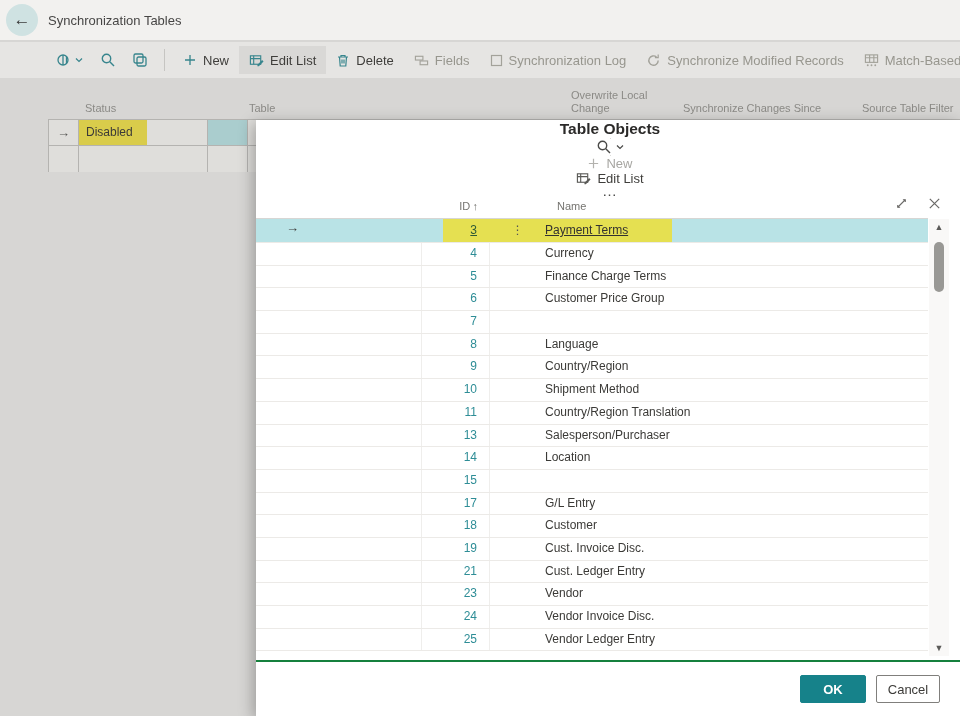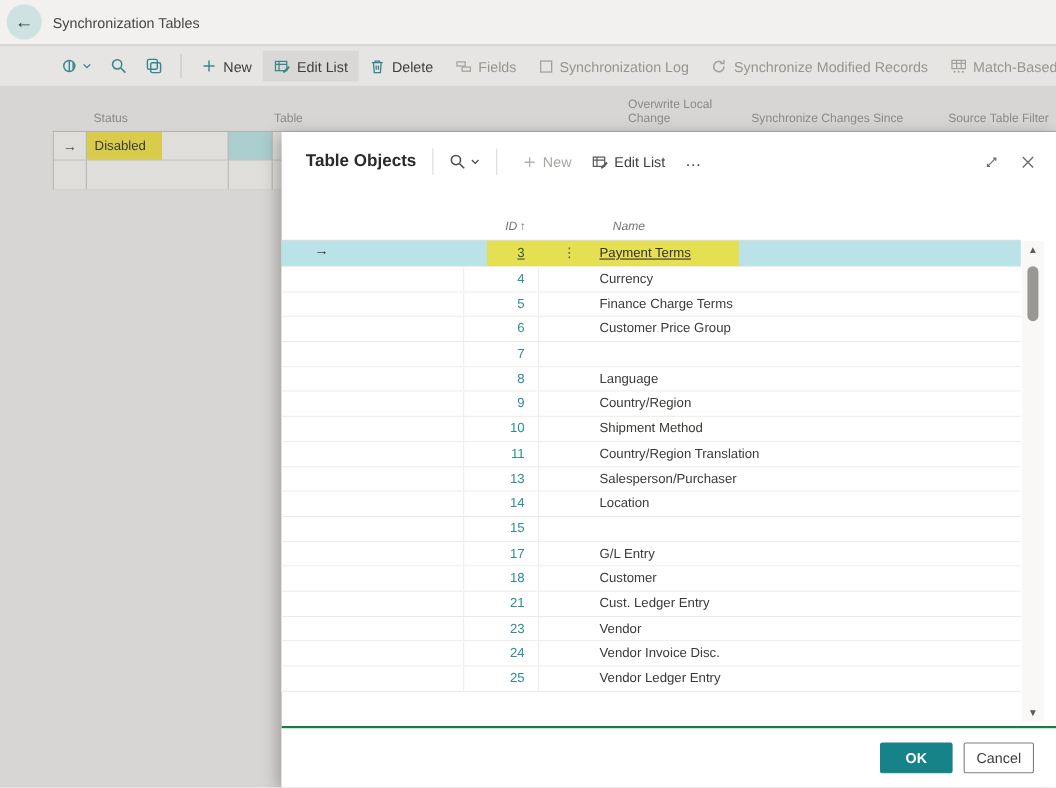--- a/index.html
+++ b/index.html
@@ -40,34 +40,34 @@
 4;font-size:13px;text-align:center;line-height:25px;}
   .bg-c-arrow{width:30px;color:#575654;font-size:13px;text-align:center;line-height:25px;}
   .bg-c-status{width:129px;font-size:12px;color:#3b3a38;line-height:25px;padding-left:7px;}
   .bg-c-status.hl{background:linear-gradient(to right,#d9cc4b 0 68px,#dfdedb 68px);}
   .bg-c-teal{width:40px;}
   .bg-c-teal.sel{background:#aacdce;}
   .bg-c-rest{flex:1;border-right:none;}
   
   .modal{position:absolute;left:256px;top:120px;width:704px;height:596px;background:#ffffff;
     box-shadow:-3px 3px 14px rgba(0,0,0,0.28);}
-  .modal-header{height:54px;display:flex;align-items:center;padding:0 18px 0 22px;}
+  .modal-header{height:54px;display:flex;align-items:center;padding:0 18px 0 22px;flex-direction:column;}
   .modal-title{font-size:15.5px;font-weight:bold;color:#2b2a29;}
   .mh-sep{width:1px;height:24px;background:#dcdbd9;margin:0 14px;flex:0 0 1px;}
   .mh-search{display:flex;align-items:center;gap:3px;color:#4a4a48;}
   .mh-item{display:flex;align-items:center;gap:6px;font-size:13px;color:#3f3e3b;margin:0 9px;}
   .mh-item .ic{color:#5a5a57;display:flex;}
   .mh-item.disabled{color:#a7a6a2;}
   .mh-item.disabled .ic{color:#b3b2ae;}
   .mh-more{font-size:15px;color:#4a4a48;letter-spacing:1px;margin:0 9px;line-height:10px;}
   .mh-right{margin-left:auto;display:flex;align-items:center;gap:18px;color:#6b6a68;}
   
   .list-header{position:absolute;left:0;top:75px;width:672px;height:24px;
     border-bottom:1px solid #d7d6d4;display:flex;box-sizing:border-box;
-    font-size:11px;color:#757470;font-style:italic;}
+    font-size:11px;color:#757470;}
   .lh-arrow{width:165px;}
   .lh-id{width:69px;text-align:right;padding-right:12px;box-sizing:border-box;line-height:22px;}
   .lh-menu{width:55px;}
   .lh-name{flex:1;line-height:22px;margin-left:12px;}
   .rows{position:absolute;left:0;top:99px;width:672px;}
   .row{height:22.7px;display:flex;border-bottom:1px solid #eceae7;box-sizing:border-box;background:#fff;}
   .c-arrow{width:165px;position:relative;}
   .row-arrow{position:absolute;left:30px;top:1px;font-size:13px;color:#403f3d;visibility:hidden;}
   .c-id{width:69px;text-align:right;padding-right:12px;box-sizing:border-box;font-size:12px;
     color:#2e8d96;line-height:21px;border-left:1px solid #efeeec;border-right:1px solid #efeeec;}
@@ -428,20 +428,30 @@
     <div class="c-arrow">
       
     </div>
     <div class="c-id">18</div>
     <div class="c-menu">
       <span class="row-menu">⋮</span>
     </div>
     <div class="c-name">Customer</div>
   </div>
 
+  <div class="row">
+    <div class="c-arrow">
+      
+    </div>
+    <div class="c-id">19</div>
+    <div class="c-menu">
+      <span class="row-menu">⋮</span>
+    </div>
+    <div class="c-name">Cust. Invoice Disc.</div>
+  </div>
 
   <div class="row">
     <div class="c-arrow">
       
     </div>
     <div class="c-id">21</div>
     <div class="c-menu">
       <span class="row-menu">⋮</span>
     </div>
     <div class="c-name">Cust. Ledger Entry</div>

